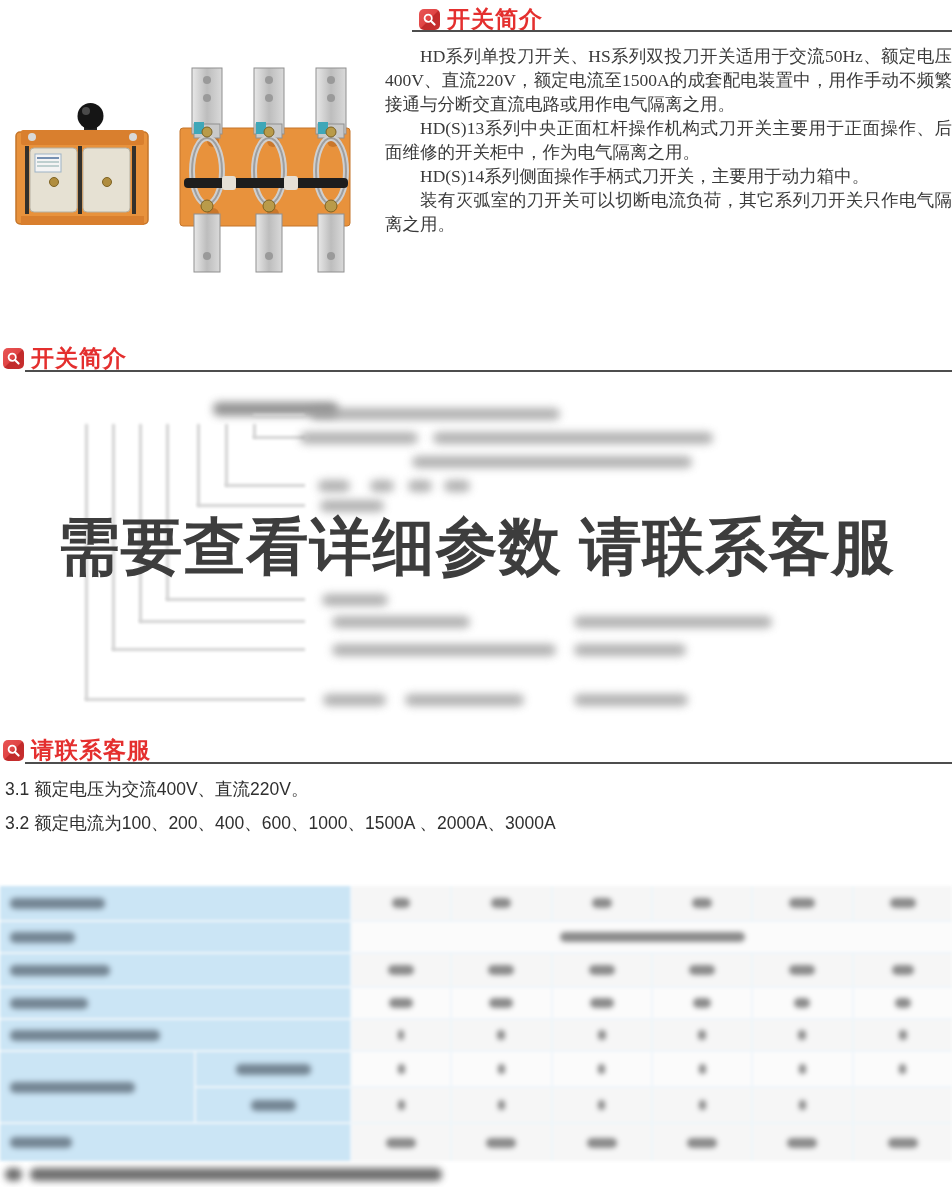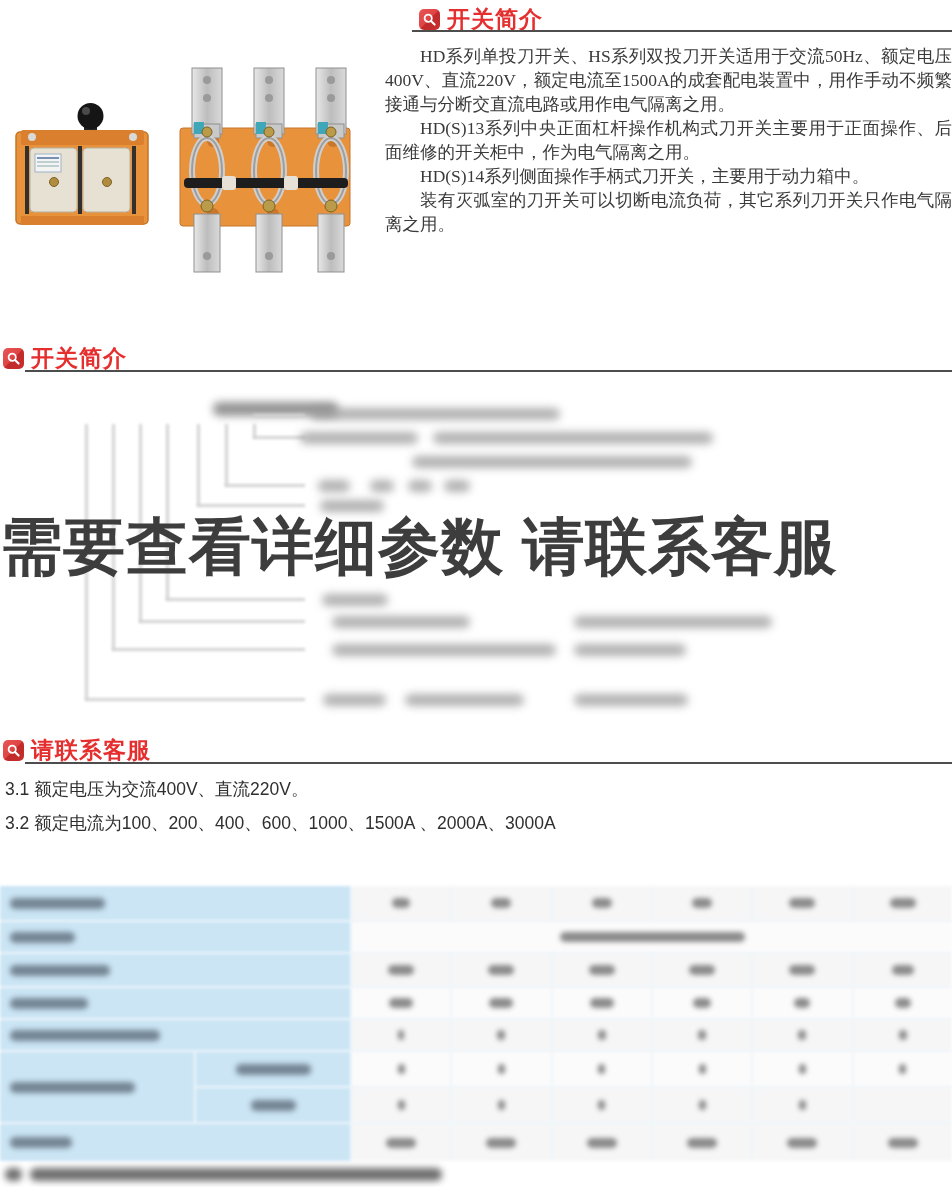--- a/index.html
+++ b/index.html
@@ -29,21 +29,21 @@
   #intro-text p { text-indent: 2em; }
   
   .photo { position: absolute; }
   
   #diagram { position: absolute; left: 0; top: 378px; width: 952px; height: 334px; }
   .dline { position: absolute; background: #d2d2d2; filter: blur(1.5px); }
   .bbar  { position: absolute; height: 12px; border-radius: 6px; background: #979797; filter: blur(4px); opacity: .75; }
   .bbar.dark { background: #6f6f6f; }
   #overlay-text {
     position: absolute; left: 0; top: 127px; width: 952px;
-    font-size: 62px; font-weight: 700;
+    text-align: center; font-size: 62px; font-weight: 700;
     color: #3d3d3d; letter-spacing: 1px; white-space: nowrap; z-index: 5;
   }
   
   #tech-list { position: absolute; left: 5px; top: 779px; width: 940px; font-size: 17.5px; color: #2f2f2f; }
   #tech-list .tech-item { margin-bottom: 13px; line-height: 21px; }
   
   #spec-table {
     position: absolute; left: 0; top: 886px; width: 952px;
     display: grid;
     grid-template-columns: 194px 154px repeat(6, 1fr);

